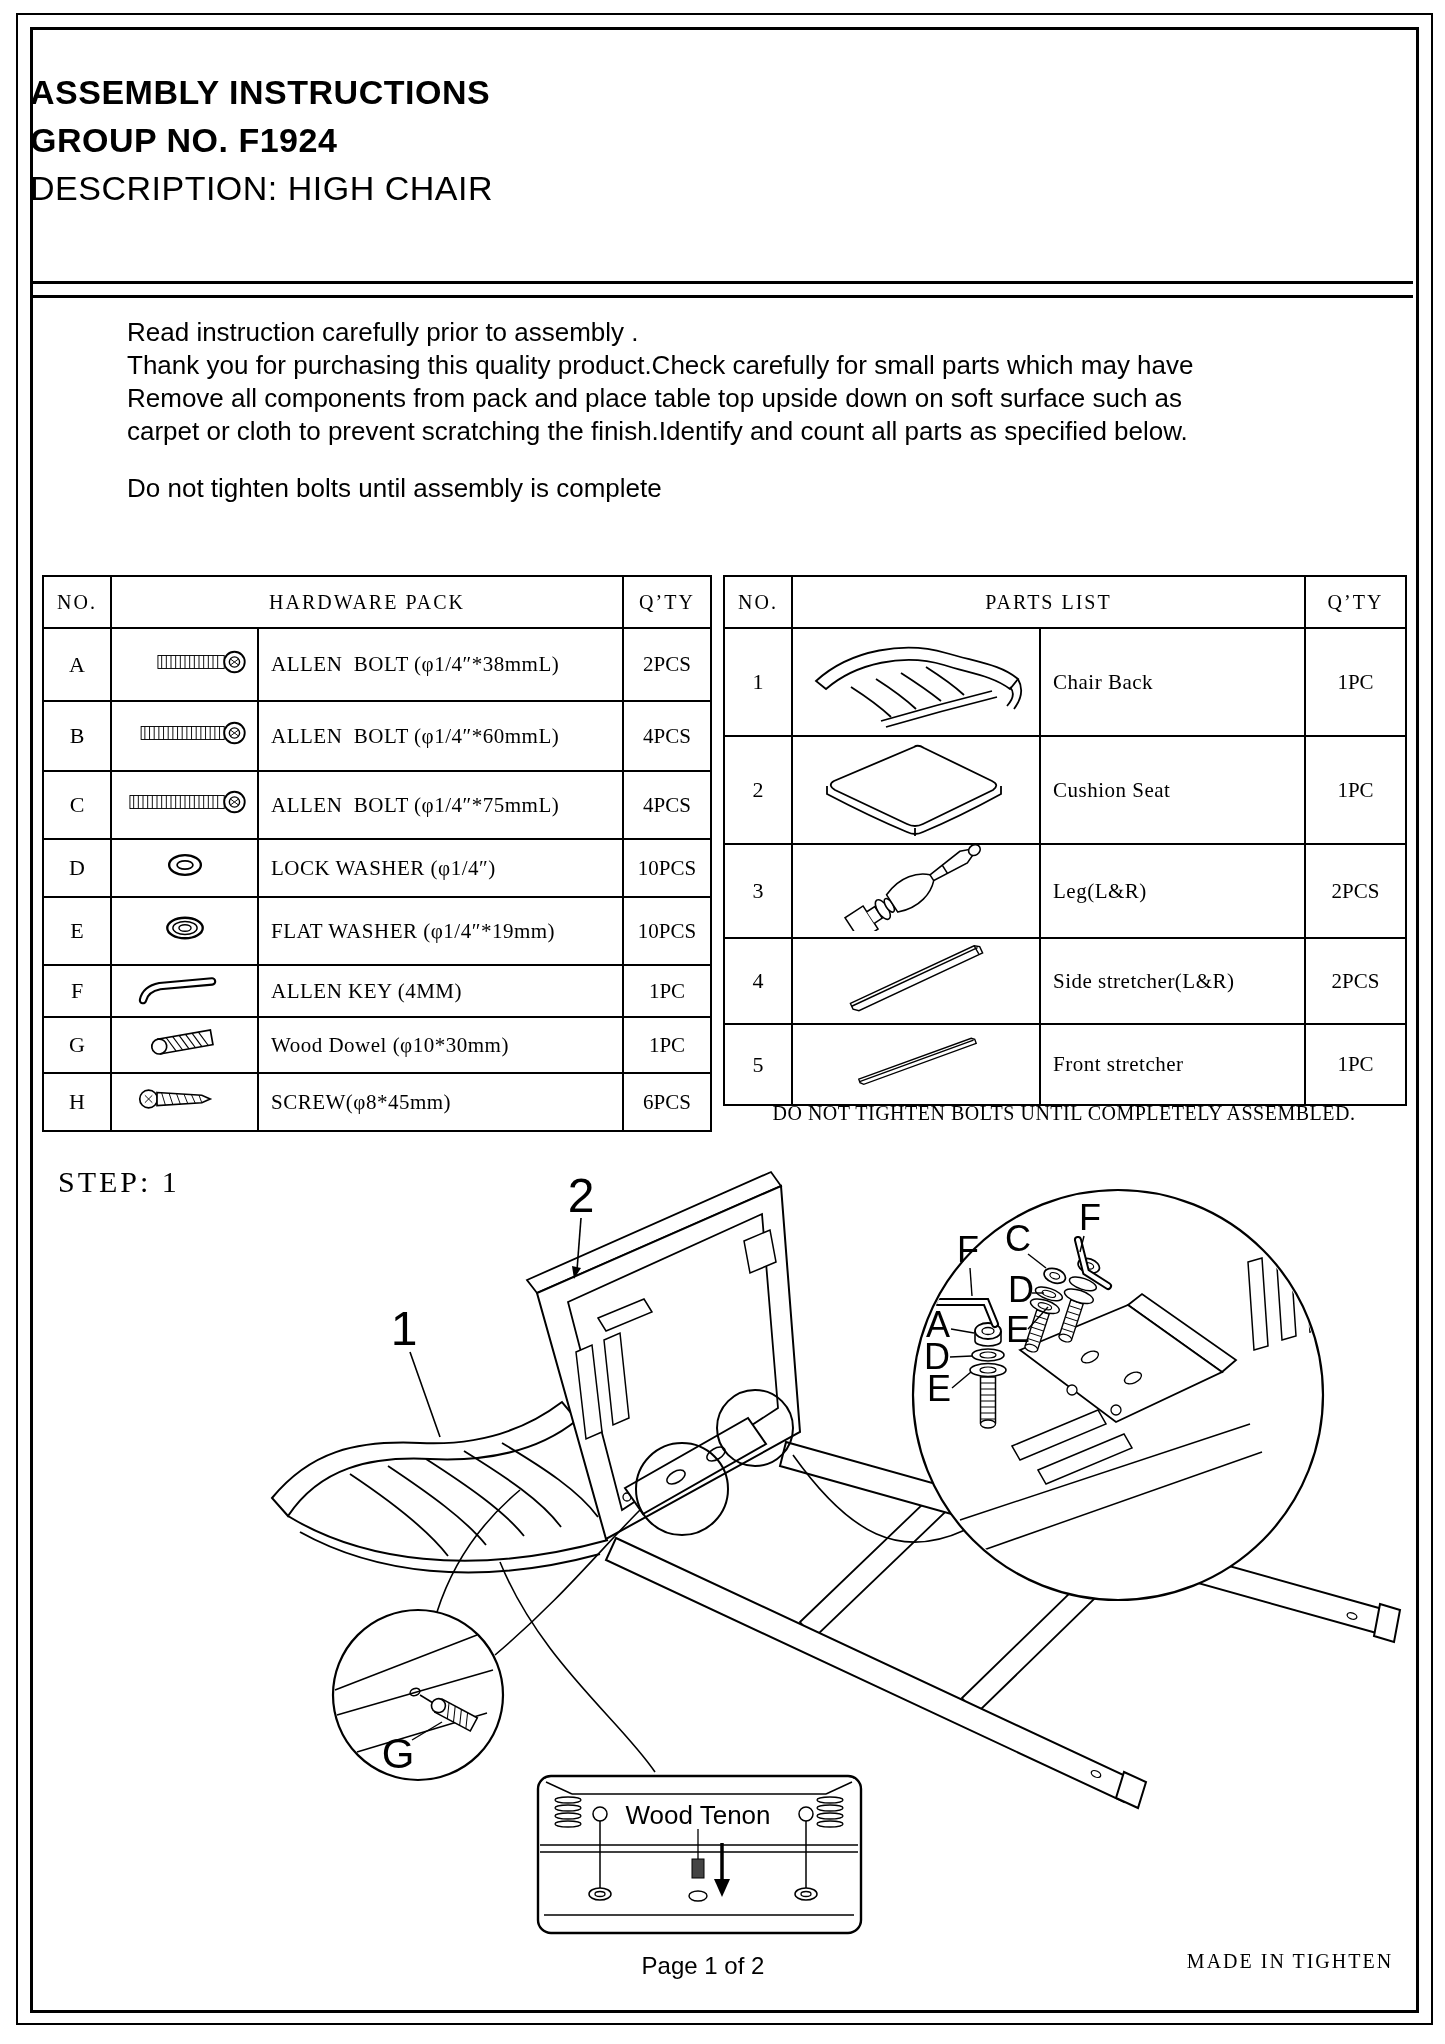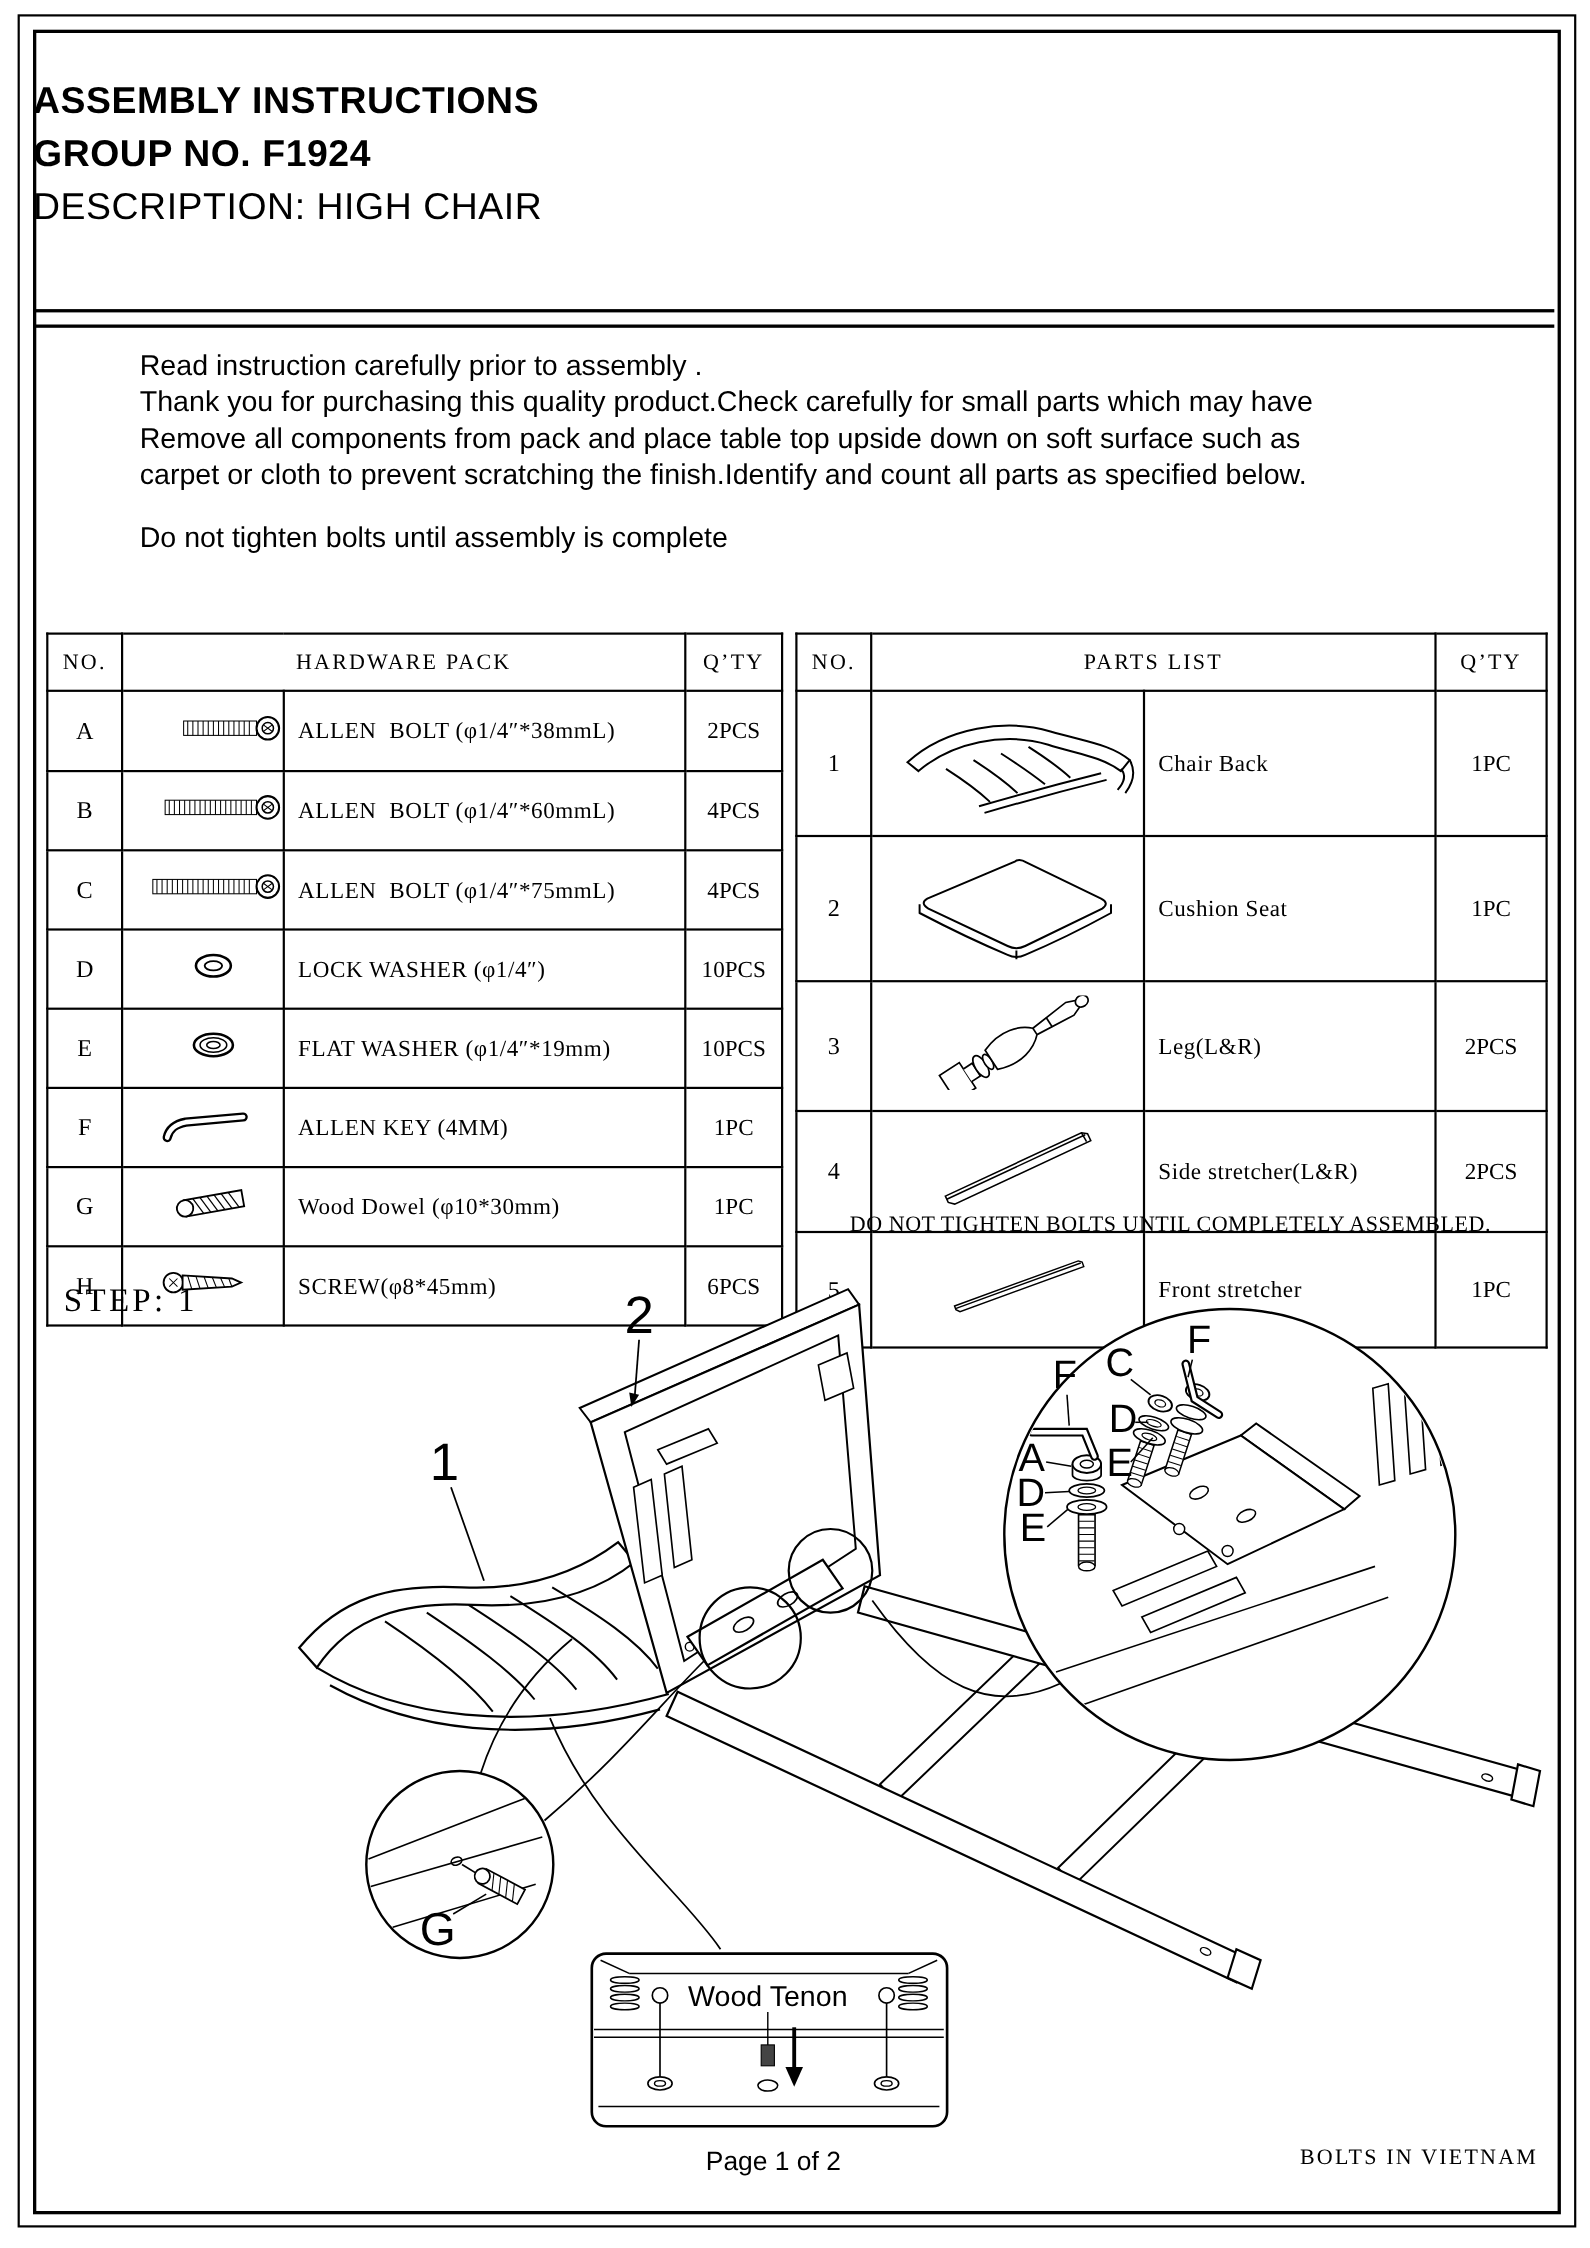--- a/index.html
+++ b/index.html
@@ -15,21 +15,21 @@
   .titles div{height:48px;line-height:48px;font-size:34px;font-weight:bold;letter-spacing:.5px}
   .t3 b{font-weight:normal}
   .t3 span.val{font-weight:normal}
   
   .intro{left:127px;top:316px}
   .intro div{height:33px;line-height:33px;font-size:26px;white-space:nowrap}
   .intro .gap{margin-top:24px}
   
   table{border-collapse:collapse;table-layout:fixed;position:absolute;background:#fff}
   td{border:2px solid #000;text-align:center;vertical-align:middle;
-     font-family:"Liberation Serif",serif;font-size:21px;padding:12px;overflow:hidden}
+     font-family:"Liberation Serif",serif;font-size:21px;padding:0;overflow:hidden}
   td.head{font-size:20px;letter-spacing:2px}
   td.c-desc{text-align:left;padding-left:12px;white-space:pre;letter-spacing:.5px}
   td.c-no{font-size:22px}
   .note{font-family:"Liberation Serif",serif;font-size:20px;letter-spacing:.5px;text-align:center}
   
   svg text{font-family:"Liberation Sans",sans-serif}
   .cad{font-family:"Liberation Serif",serif}
   
   .page-num{left:603px;top:1952px;width:200px;text-align:center;font-size:24px}
   .made-in{left:1180px;top:1950px;width:220px;text-align:center;font-size:20px;letter-spacing:2px;
@@ -596,15 +596,15 @@
     <g>
       <text x="581" y="1212" font-size="48" text-anchor="middle" fill="#000">2</text>
       <line x1="581" y1="1218" x2="577" y2="1270" stroke="#000" stroke-width="1.6"></line>
       <polygon points="572,1266 581,1268 574,1279" fill="#000"></polygon>
       <text x="404" y="1345" font-size="48" text-anchor="middle" fill="#000">1</text>
       <line x1="410" y1="1352" x2="440" y2="1437" stroke="#000" stroke-width="1.6"></line>
     </g>
   </svg>
 
   <div class="abs page-num">Page 1 of 2</div>
-  <div class="abs made-in">BOLTS IN VIETNAM</div>
+  <div class="abs made-in">MADE IN TIGHTEN</div>
 
 </div>
 
 </body></html>

